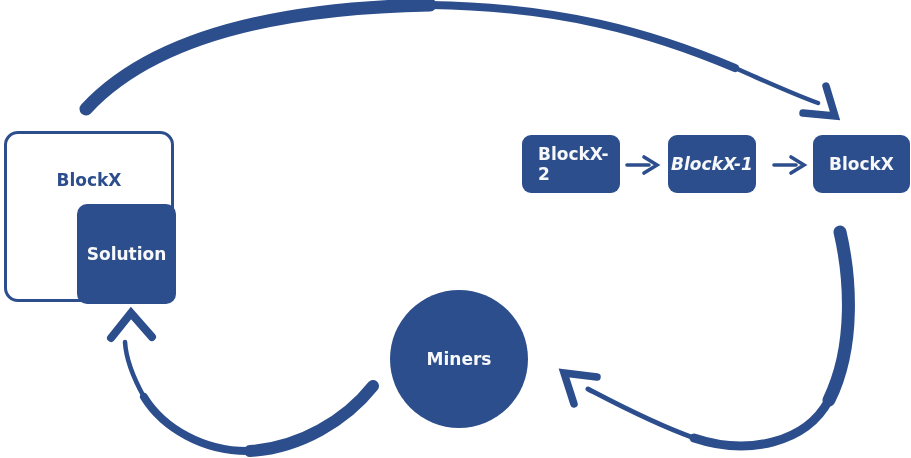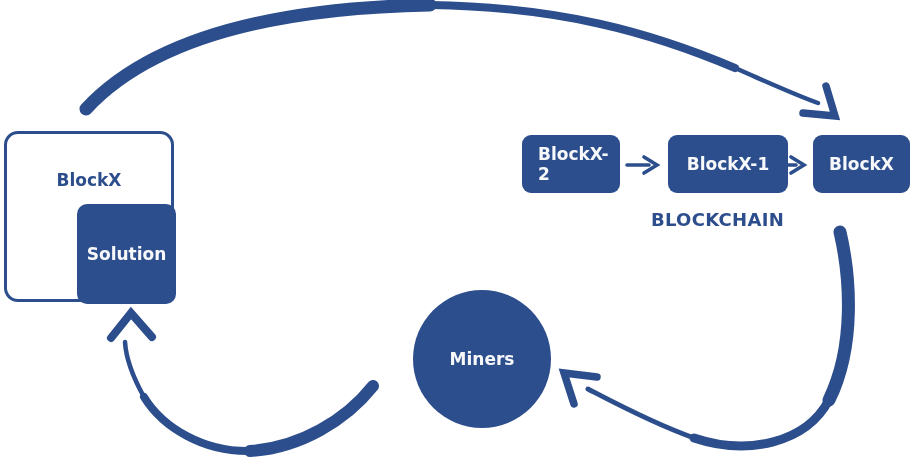--- a/index.html
+++ b/index.html
@@ -61,36 +61,36 @@
     position: absolute;
     top: 135px; height: 58px;
     background: var(--primary);
     border-radius: 9px;
     display: flex; align-items: center; justify-content: center;
     color: var(--text-on-primary);
     font-weight: bold;
     font-size: 17px;
   }
   .chain-block-0 { left: 522px; width: 98px; padding-left: 16px; }
-  .chain-block-1 { left: 668px; width: 120px; }
+  .chain-block-1 { left: 668px; width: 88px; font-style: italic; }
   .chain-block-2 { left: 813px; width: 97px; }
   .blockchain-caption {
     position: absolute;
     left: 645px; top: 209px;
     width: 145px;
     text-align: center;
     color: var(--primary);
     font-weight: bold;
     font-size: 18px;
     letter-spacing: 0.3px;
   }
   
   .miners-circle {
     position: absolute;
-    left: 413px; top: 290px;
+    left: 390px; top: 290px;
     width: 138px; height: 138px;
     border-radius: 50%;
     background: var(--primary);
     display: flex; align-items: center; justify-content: center;
     color: var(--text-on-primary);
     font-weight: bold;
     font-size: 17px;
   }
 </style>
 </head>
@@ -138,19 +138,18 @@
 
   <div class="chain-block chain-block-0">
     <span>BlockX-2</span>
   </div>
   <div class="chain-block chain-block-1">
     <span>BlockX-1</span>
   </div>
   <div class="chain-block chain-block-2">
     <span>BlockX</span>
   </div>
-  <div class="blockchain-caption">BLOCKCHAIN</div>
 
   <div class="miners-circle">
     <span>Miners</span>
   </div>
 
 </div>
 
 </body></html>

